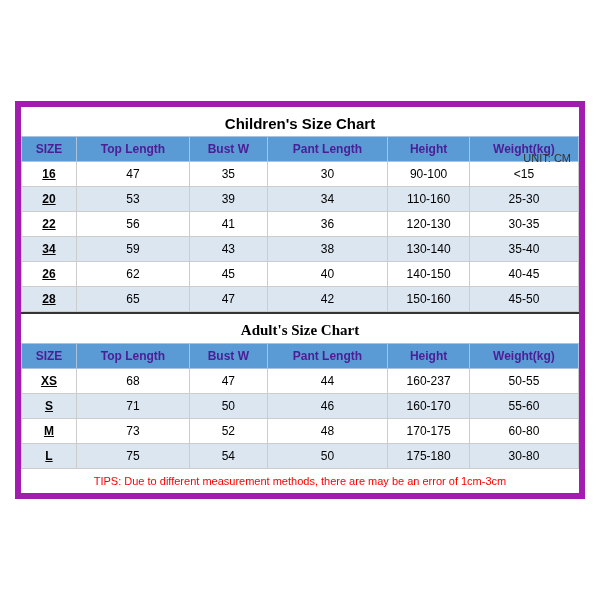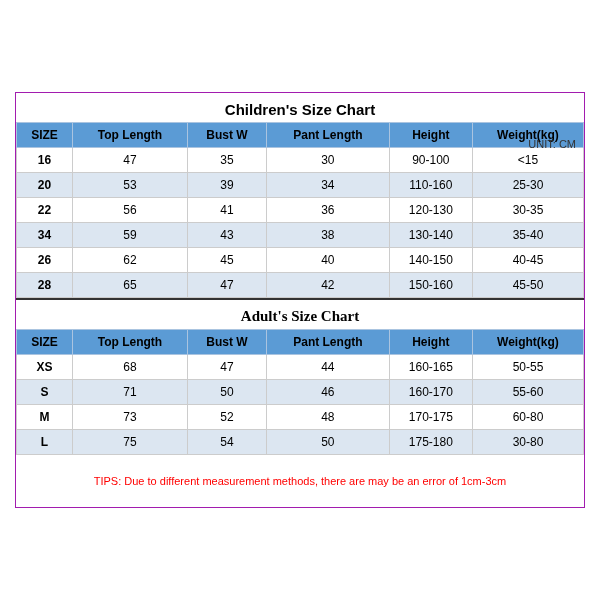--- a/index.html
+++ b/index.html
@@ -8,21 +8,21 @@
       height: 600px;
       background: #fff;
       font-family: Arial, sans-serif;
       font-size: 13px;
       display: flex;
       align-items: center;
       justify-content: center;
     }
     .container {
       width: 570px;
-      border: 1px solid #a21caf;
+      border: 6px solid #a21caf;
       background: #fff;
     }
     .section-title {
       text-align: center;
       font-weight: bold;
       font-size: 15px;
       padding: 8px 4px 4px 4px;
       background: #fff;
       position: relative;
     }
@@ -35,21 +35,21 @@
       font-weight: normal;
       color: #333;
       margin-top: 36px;
     }
     table {
       width: 100%;
       border-collapse: collapse;
     }
     th {
       background: #5b9bd5;
-      color: #000000;
+      color: #4c1d95;
       padding: 5px 4px;
       text-align: center;
       font-size: 12px;
       border: 1px solid #aac4e0;
     }
     td {
       padding: 5px 4px;
       text-align: center;
       border: 1px solid #ccc;
       font-size: 12px;
@@ -61,24 +61,25 @@
       background: #dce6f1;
     }
     .adult-section {
       border-top: 2px solid #333;
       font-family: Liberation Serif, serif;
     }
     .tips {
       color: red;
       font-size: 11px;
       text-align: center;
-      padding: 20px 4px;
+      padding: 6px 4px;
     }
     .size-col {
       font-weight: bold;
+      text-decoration: underline;
     }
   </style>
 </head>
 <body>
 
 <div class="container">
 
   <div class="section-title">
     <span>Children's Size Chart</span>
     <span class="unit-label">UNIT: CM</span>
@@ -159,21 +160,21 @@
         <th>Height</th>
         <th>Weight(kg)</th>
       </tr>
     </thead>
     <tbody id="adult-tbody">
     <tr>
           <td class="size-col">XS</td>
           <td>68</td>
           <td>47</td>
           <td>44</td>
-          <td>160-165</td>
+          <td>160-237</td>
           <td>50-55</td>
         </tr>
         <tr>
           <td class="size-col">S</td>
           <td>71</td>
           <td>50</td>
           <td>46</td>
           <td>160-170</td>
           <td>55-60</td>
         </tr>

